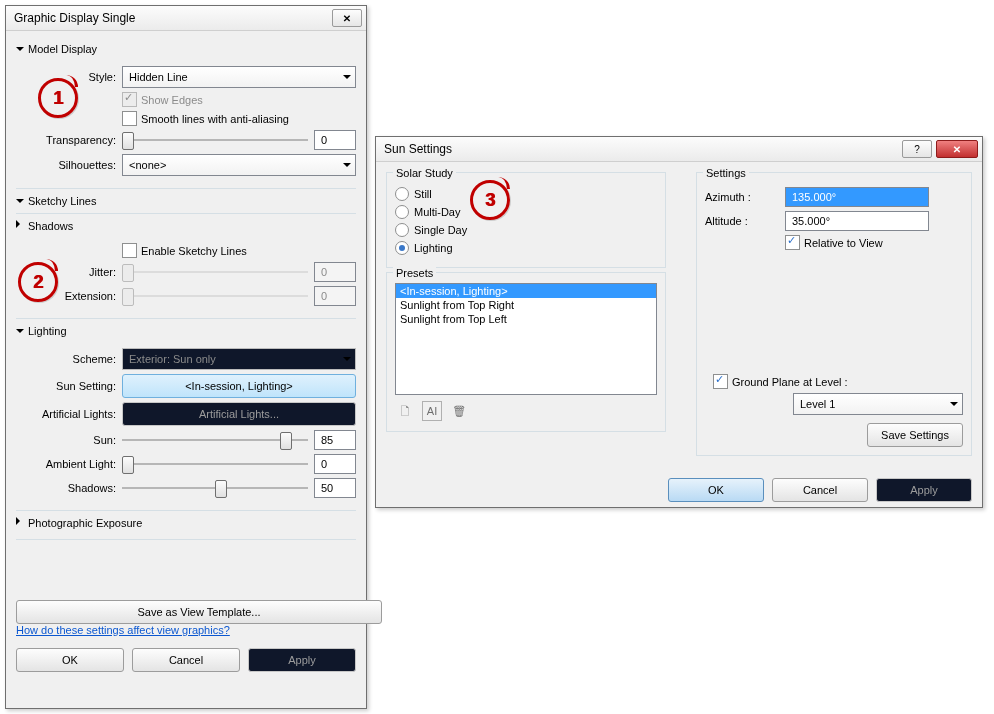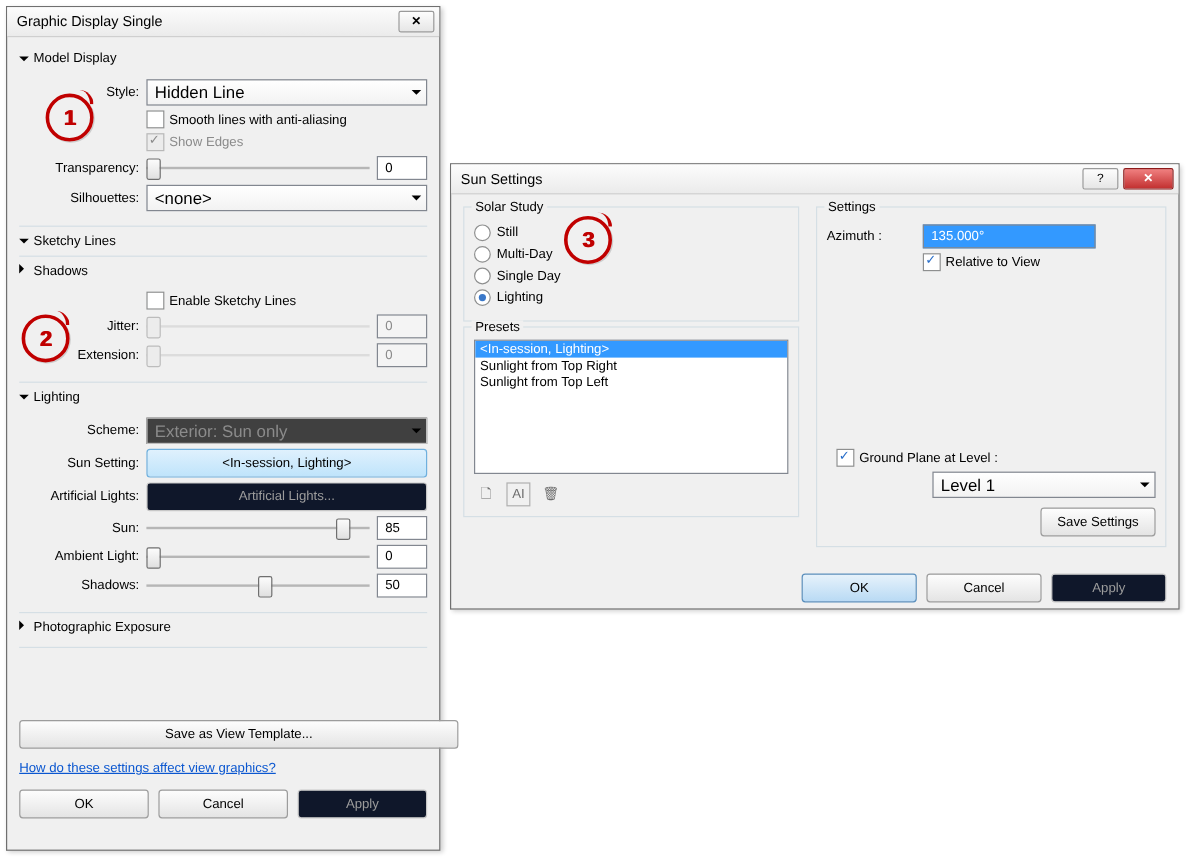--- a/index.html
+++ b/index.html
@@ -26,25 +26,25 @@
 .row{display:flex;align-items:center;margin:4px 0}
 .row .lbl{width:100px;text-align:right;padding-right:6px}
 .chk{width:13px;height:13px;display:inline-block;border:1px solid #8e8f8f;background:#fff;position:relative;margin-right:4px;vertical-align:middle}
 .chk.checked::after{content:"✓";position:absolute;top:-2px;left:1px;font-size:11px;color:#2a6fca}
 .chk.disabled{background:#ececec;border-color:#b8b8b8}
 .chk.disabled.checked::after{color:#8c8c8c}
 .radio{width:12px;height:12px;border:1px solid #8e8f8f;border-radius:50%;display:inline-block;margin-right:5px;vertical-align:middle;background:#fff;position:relative}
 .radio.checked::after{content:"";position:absolute;top:3px;left:3px;width:6px;height:6px;border-radius:50%;background:#3a78c9}
 
 
-.combo{display:flex;align-items:center;border:1px solid #828790;background:linear-gradient(#fff,#f2f2f2);height:20px;font-size:14px}
+.combo{display:flex;align-items:center;border:1px solid #828790;background:linear-gradient(#fff,#f2f2f2);height:20px;font-size:11px}
 .combo .val{flex:1;padding:0 6px}
 .combo .drop{width:16px;height:100%;display:flex;align-items:center;justify-content:center}
 .combo .drop::after{content:"";border:4px solid transparent;border-top-color:#000;margin-top:4px}
-.combo.disabled{background:#404040;color:#8b8b8b;border-color:#bcbcbc}
+.combo.disabled{background:#0f172a;color:#8b8b8b;border-color:#bcbcbc}
 
 .txt{height:18px;border:1px solid #828790;background:#fff;padding:0 6px;display:flex;align-items:center;font-size:11px}
 .txt.sel{background:#3399ff;color:#fff}
 
 .slider{position:relative;height:20px;flex:1;display:flex;align-items:center}
 .slider .track{height:2px;background:#b6b6b6;width:100%;position:relative}
 .slider .thumb{position:absolute;top:2px;width:10px;height:16px;border:1px solid #6f6f6f;border-radius:2px;background:linear-gradient(#fcfcfc,#e0e0e0)}
 
 .btn{height:22px;border:1px solid #9c9c9c;border-radius:3px;background:linear-gradient(#fdfdfd,#e4e4e4);display:inline-flex;align-items:center;justify-content:center;padding:0 12px;min-width:70px;cursor:pointer}
 .btn.disabled{color:#9c9c9c;border-color:#c7c7c7;background:#0f172a}
@@ -87,27 +87,27 @@
     <div class="grp-body">
       <div class="row">
         <span class="lbl">Style:</span>
         <div class="combo" style="flex:1">
           <span class="val">Hidden Line</span>
           <span class="drop"></span>
         </div>
       </div>
       <div class="row">
           <span class="lbl"></span>
+        <span class="chk disabled checked"></span>
+        <span style="color:#8b8b8b">Show Edges</span>
+      </div>
+      <div class="row">
+          <span class="lbl"></span>
         <span class="chk"></span>
         <span>Smooth lines with anti-aliasing</span>
-      </div>
-      <div class="row">
-          <span class="lbl"></span>
-        <span class="chk disabled checked"></span>
-        <span style="color:#8b8b8b">Show Edges</span>
       </div>
       <div class="row">
         <span class="lbl">Transparency:</span>
         <div class="slider">
             <div class="track"></div>
             <div class="thumb" style="left:0"></div>
           </div>
         <div class="txt" style="width:28px;margin-left:6px">0</div>
       </div>
       <div class="row">
@@ -210,21 +210,21 @@
       <span class="tri closed"></span>
       <b>Photographic Exposure</b>
     </div>
 
     <div style="border-top:1px solid #d5dfe5;margin-top:10px;height:60px"></div>
 
     <div class="btn" style="width:100%;justify-content:center">
       <span>Save as View Template...</span>
     </div>
 
-    <div style="margin-top:10px">
+    <div style="">
       <span class="link">How do these settings affect view graphics?</span>
     </div>
 
     <div style="display:flex;gap:8px;margin-top:12px">
       <div class="btn" style="flex:1">
           <span>OK</span>
         </div>
       <div class="btn" style="flex:1">
           <span>Cancel</span>
         </div>
@@ -239,21 +239,21 @@
   <div class="dlg-title">
     <span class="t">Sun Settings</span>
     <span class="title-btn">
         <span>?</span>
       </span>
     <span class="title-btn red">
         <span class="x">✕</span>
       </span>
   </div>
   <div class="body" style="display:flex;flex-direction:column;height:calc(100% - 36px)">
-    <div style="display:flex;gap:14px;flex:1">
+    <div style="display:flex;gap:30px;flex:1">
 
       <div style="width:280px">
         <div class="fs">
           <span class="legend">Solar Study</span>
           <div style="margin-top:-8px">
             <div class="row">
                 <span class="radio"></span>
                 <span>Still</span>
               </div>
             <div class="row">
@@ -286,20 +286,24 @@
       </div>
 
       <div style="flex:1">
         <div class="fs" style="height:268px;position:relative">
           <span class="legend">Settings</span>
           <div style="margin-top:-8px">
             <div class="row">
               <span style="width:80px">Azimuth :</span>
               <div class="txt sel" style="width:130px">135.000°</div>
             </div>
+            <div class="row">
+              <span style="width:80px">Altitude :</span>
+              <div class="txt" style="width:130px">35.000°</div>
+            </div>
             <div class="row" style="margin-left:80px">
               <span class="chk checked"></span>
               <span>Relative to View</span>
             </div>
           </div>
 
           <div style="position:absolute;left:16px;right:8px;bottom:8px">
             <div class="row">
               <span class="chk checked"></span>
               <span>Ground Plane at Level :</span>

